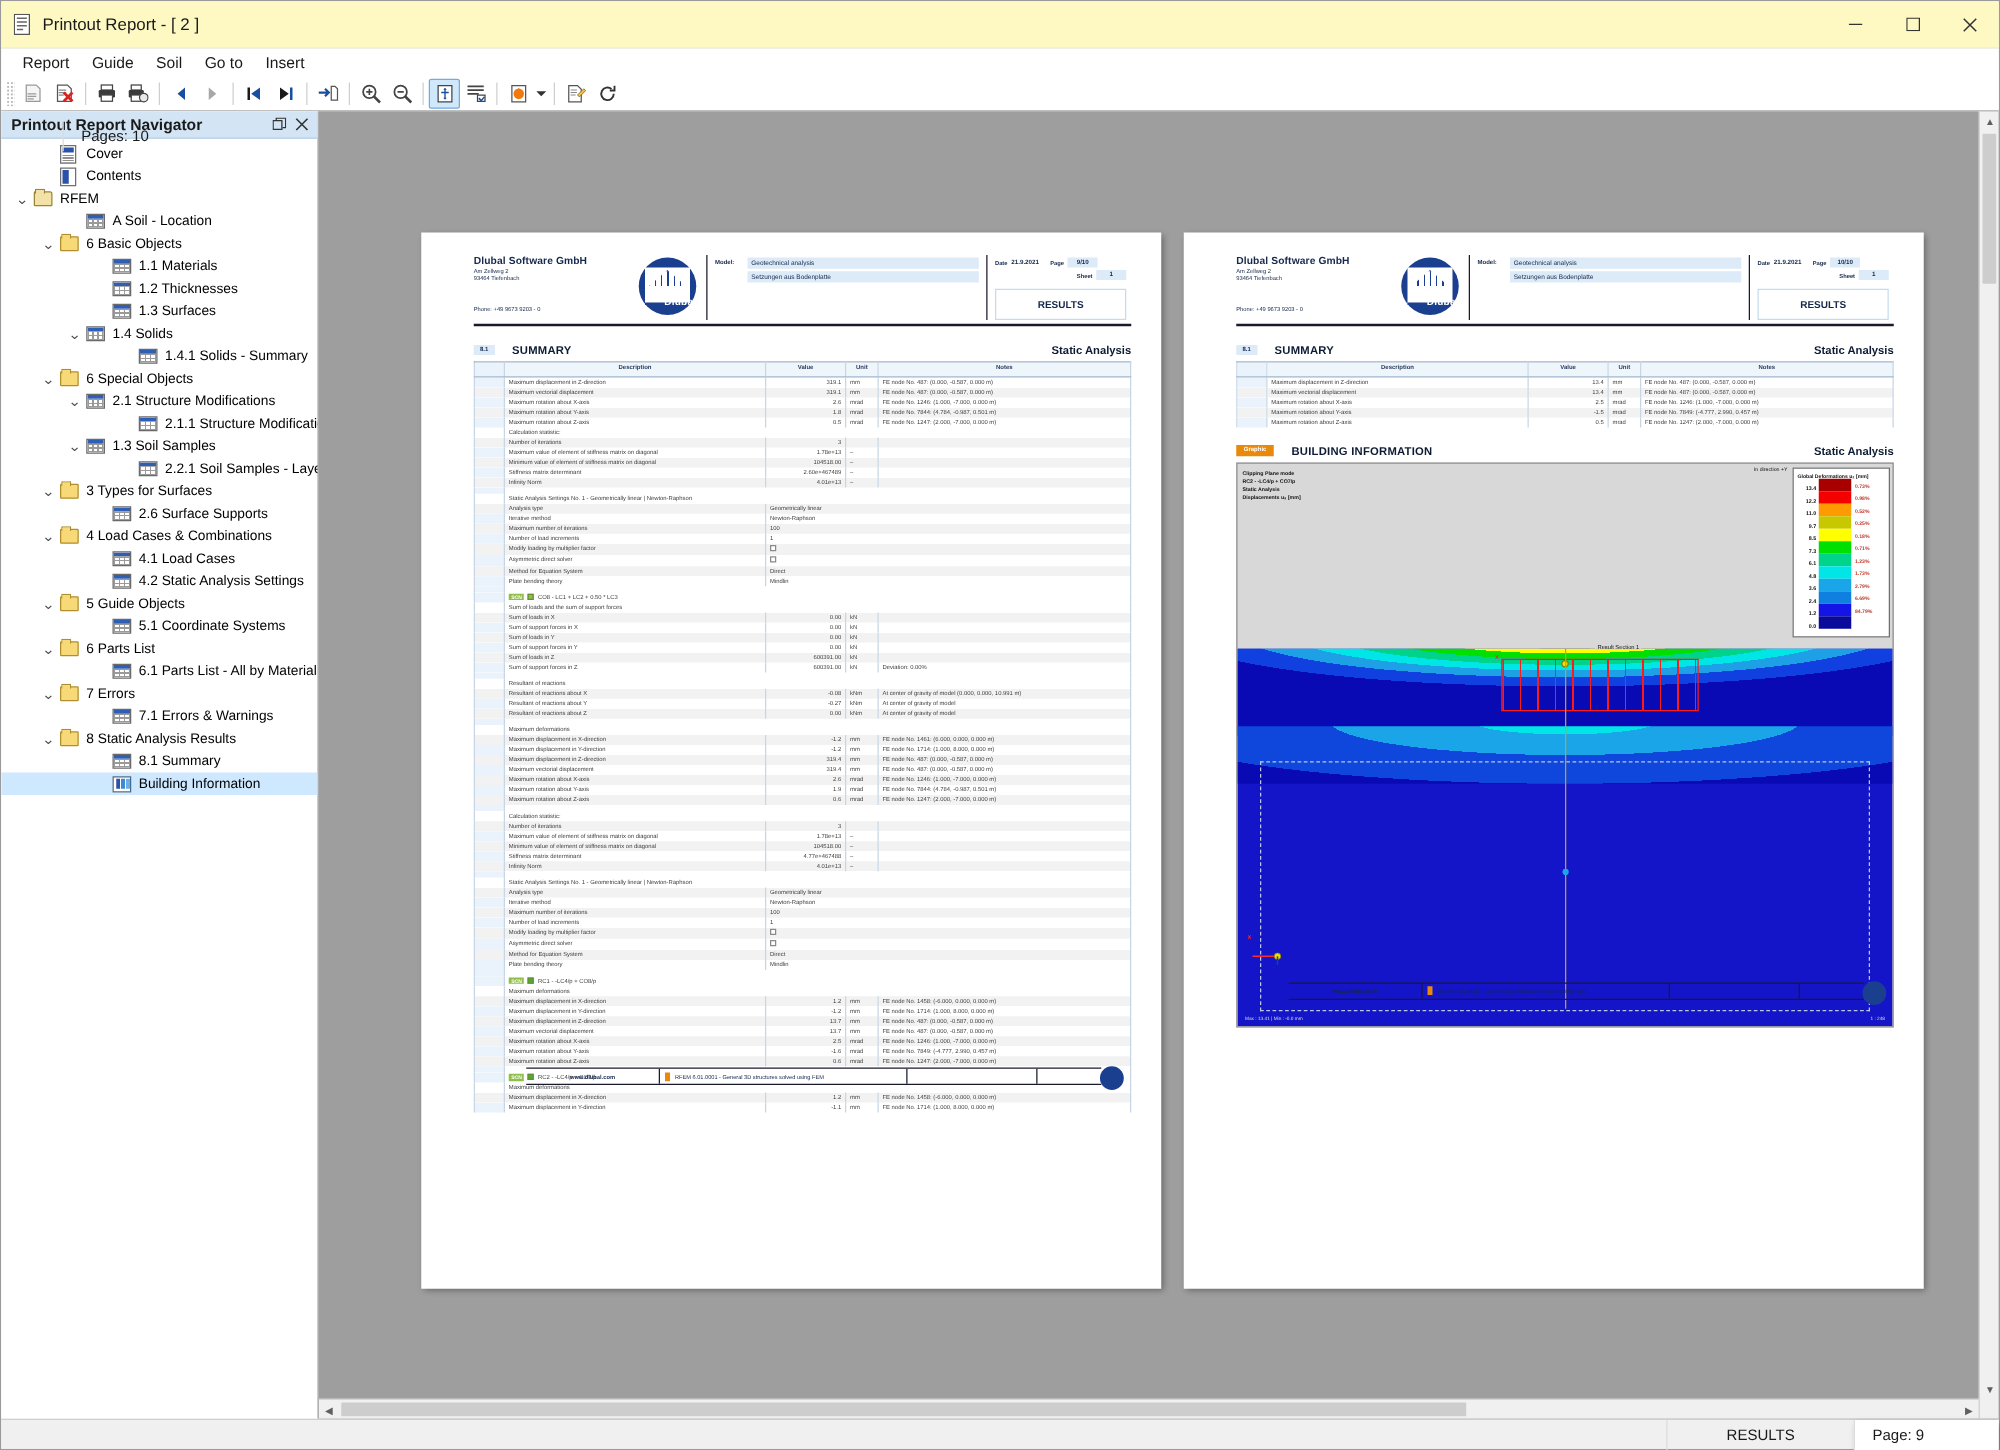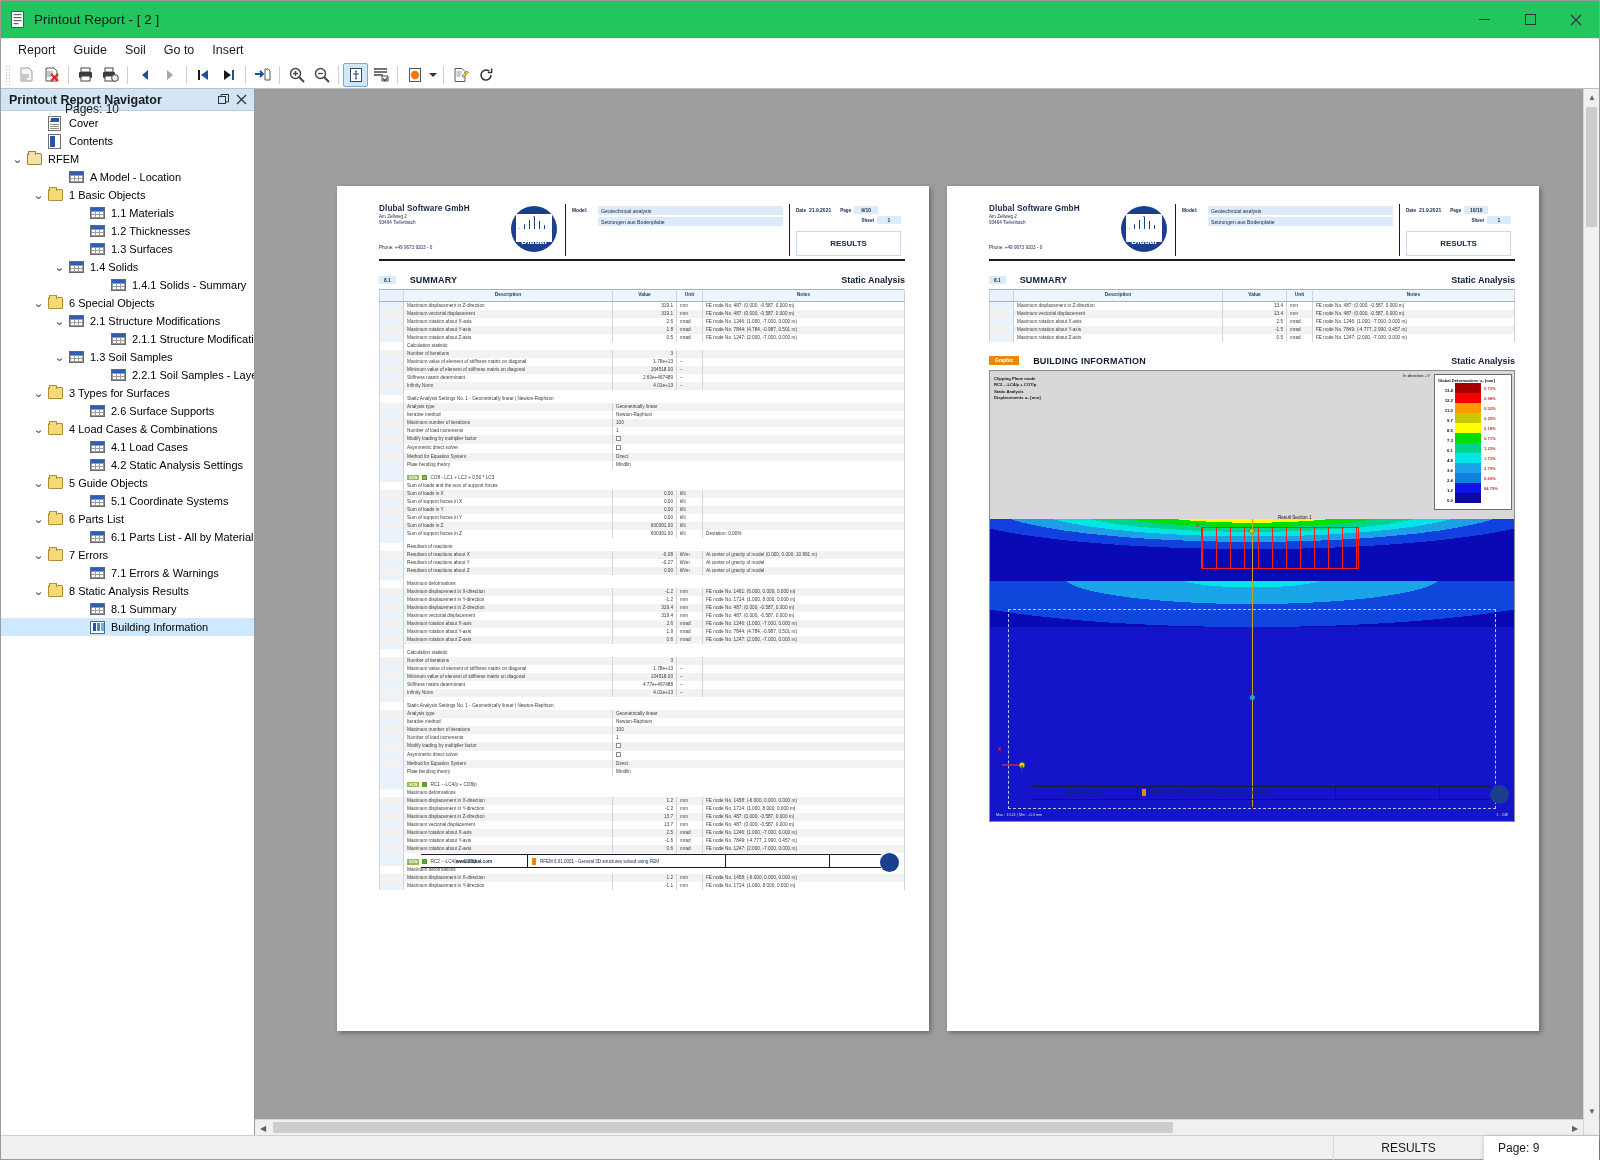--- a/index.html
+++ b/index.html
@@ -14,21 +14,21 @@
     width: 1600px; height: 1160px;
     display: flex; flex-direction: column;
     background: #ffffff;
     border: 1px solid #9a9a9a;
   }
 
   
   .titlebar {
     height: 38px; min-height: 30px;
     display: flex; align-items: center;
-    background: #22c55e;
+    background: #fef9c3;
     border-bottom: 1px solid #e6e6e6;
     padding-left: 8px;
   }
   .titlebar .appicon {
     width: 18px; height: 18px; margin-right: 7px;
     display: flex; align-items: center; justify-content: center;
   }
   .titlebar .title {
     font-size: 13.5px; color: #1a1a1a; flex: 1;
   }
@@ -211,21 +211,21 @@
     position: relative;
   }
   .dlogo .mark .roof {
     position: absolute; top: 2px; left: 3px; right: 3px; height: 13px;
     border-top: 1.5px solid #1b3f8f;
     clip-path: polygon(0 100%, 50% 0, 100% 100%);
     background: repeating-linear-gradient(90deg,#1b3f8f 0 1px,transparent 1px 5px);
   }
   .dlogo .mark .bar { width: 100%; height: 2px; background: #1b3f8f; margin-top: 1px; }
   .dlogo .word {
-    position: absolute; bottom: 6px; left: 0; right: 0; text-align: center;
+    position: absolute; bottom: 6px; left: 0; right: 0; text-align: right;
     font-size: 8px; font-weight: bold; color: #fff; letter-spacing: .2px;
   }
   .rhead-mid { flex: 1; border-left: 1px solid #1a1a2e; padding: 2px 6px 0 6px; }
   .rh-row { display: flex; align-items: center; margin-bottom: 2px; }
   .rh-lbl { font-size: 4.8px; font-weight: bold; color: #15284d; width: 26px; }
   .rh-val {
     flex: 1; background: #dcebf7; font-size: 5.2px; color: #15284d;
     padding: 1.5px 3px; min-height: 8px;
   }
   .rhead-right { width: 116px; border-left: 1px solid #1a1a2e; padding: 2px 4px 0 6px; }
@@ -627,30 +627,30 @@
             </span>
             <span class="tlabel">RFEM</span>
           </div>
           <div class="trow">
             <span class="twist" style="margin-left: 50px;"></span>
             <span class="ticon" style="display: inline-flex; align-items: center;">
               <span class="ico-table">
                 <span class="g"></span>
               </span>
             </span>
-            <span class="tlabel">A Model - Location</span>
+            <span class="tlabel">A Soil - Location</span>
           </div>
           <div class="trow">
             <span class="twist" style="margin-left: 29px;">
               <span class="chev">⌄</span>
             </span>
             <span class="ticon" style="display: inline-flex; align-items: center;">
               <span class="ico-folder"></span>
             </span>
-            <span class="tlabel">1 Basic Objects</span>
+            <span class="tlabel">6 Basic Objects</span>
           </div>
           <div class="trow">
             <span class="twist" style="margin-left: 71px;"></span>
             <span class="ticon" style="display: inline-flex; align-items: center;">
               <span class="ico-table">
                 <span class="g"></span>
               </span>
             </span>
             <span class="tlabel">1.1 Materials</span>
           </div>

